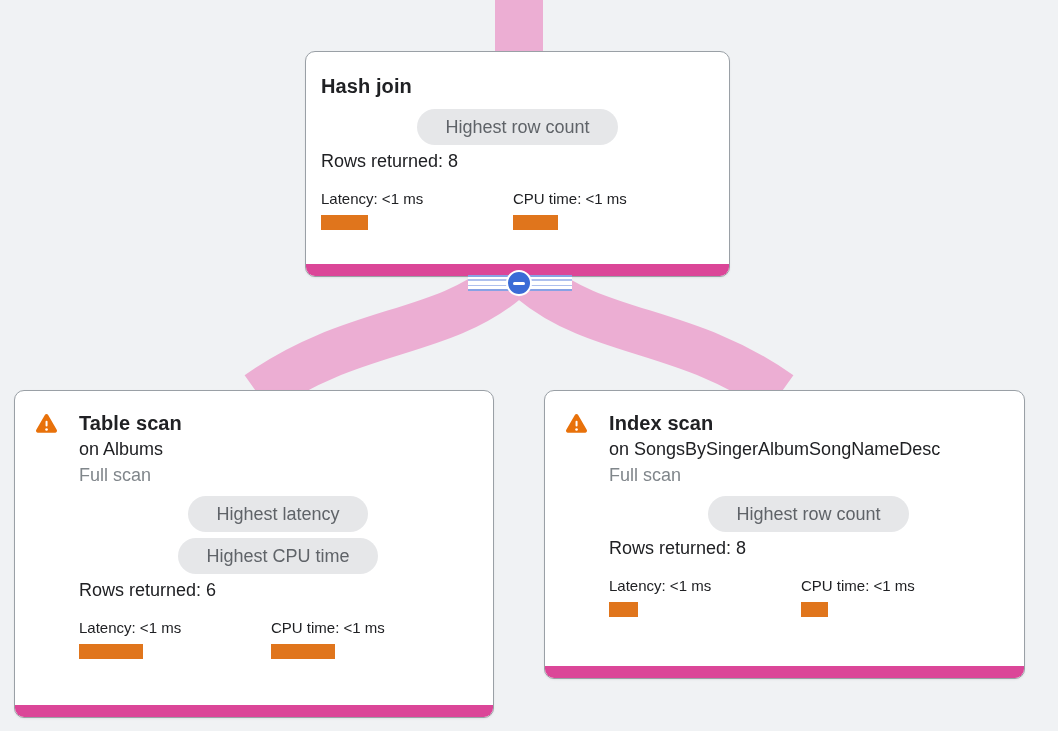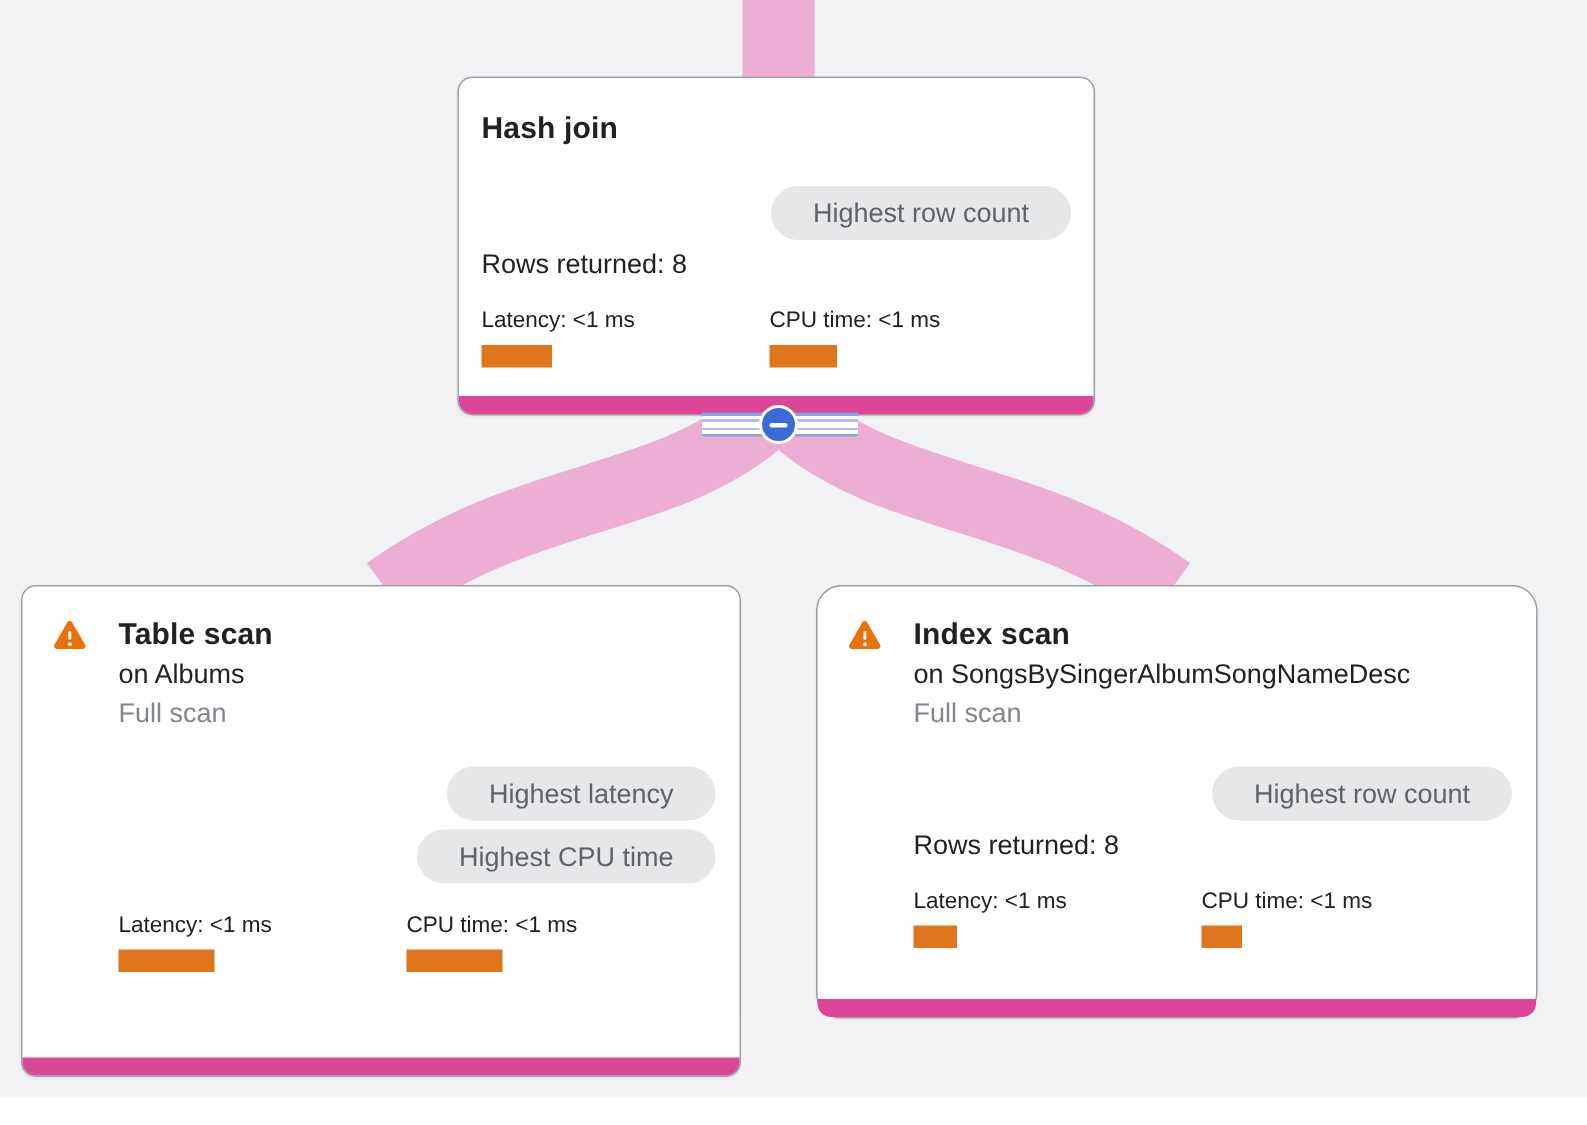--- a/index.html
+++ b/index.html
@@ -19,35 +19,35 @@
   .edges path{fill:none; stroke:var(--edge_pink); stroke-width:46px;}
   .edges rect{fill:var(--edge_pink);}
 
   .card{
     position:absolute; z-index:1; box-sizing:border-box;
     background:#fff; border:1px solid var(--card_border); border-radius:10px;
     box-shadow:0 1px 2px rgba(60,64,67,.08);
   }
   .card-hash{left:305px; top:51px; width:425px; height:226px; padding:22px 15px 0 15px;}
   .card-table{left:14px; top:390px; width:480px; height:328px;}
-  .card-index{left:544px; top:390px; width:481px; height:289px;border-radius:17px;}
+  .card-index{left:544px; top:390px; width:481px; height:289px;}
 
   .accent{
     position:absolute; left:0; right:0; bottom:0; height:12px;
     background:var(--accent_pink); border-radius:0 0 9px 9px;
   }
 
   .scan-grid{display:grid; grid-template-columns:64px 1fr; padding-top:20px;}
   .icon-cell{padding-left:20px; padding-top:2px;}
   .content-cell{padding-right:16px;}
 
   .node-title{font-size:20px; line-height:24px; font-weight:bold; color:var(--text_primary); letter-spacing:.1px;}
   .node-subtitle{font-size:18px; line-height:20px; margin-top:4px; color:var(--text_primary);}
   .scan-type{font-size:18px; line-height:20px; margin-top:6px; color:var(--text_secondary);}
-  .badges{display:flex; flex-direction:column; align-items:flex-end; gap:6px; margin-top:26px;}
+  .badges{display:flex; flex-direction:column; align-items:center; gap:6px; margin-top:11px;}
   .badge{
     background:var(--badge_bg); color:var(--badge_text);
     font-size:18px; height:36px; line-height:36px; padding:0 28px;
     border-radius:18px; white-space:nowrap;
   }
   .rows-returned{font-size:18px; line-height:19px; margin-top:7px;}
   .metrics{display:flex; margin-top:18px;}
   .metric{width:192px;}
   .metric-label{font-size:15px; line-height:19px; white-space:nowrap;}
   .bar{height:15px; margin-top:7px; background:var(--bar_orange);}
@@ -117,20 +117,21 @@
         </span>
       </div>
       <div class="content-cell">
         <div class="node-title">Table scan</div>
         <div class="node-subtitle">on Albums</div>
         <div class="scan-type">Full scan</div>
         <div class="badges">
           <div class="badge">Highest latency</div>
           <div class="badge">Highest CPU time</div>
         </div>
+        <div class="rows-returned">Rows returned: 6</div>
         <div class="metrics">
           <div class="metric">
             <div class="metric-label">Latency: &lt;1 ms</div>
             <div class="bar" style="width: 64px;"></div>
           </div>
           <div class="metric">
             <div class="metric-label">CPU time: &lt;1 ms</div>
             <div class="bar" style="width: 64px;"></div>
           </div>
         </div>

